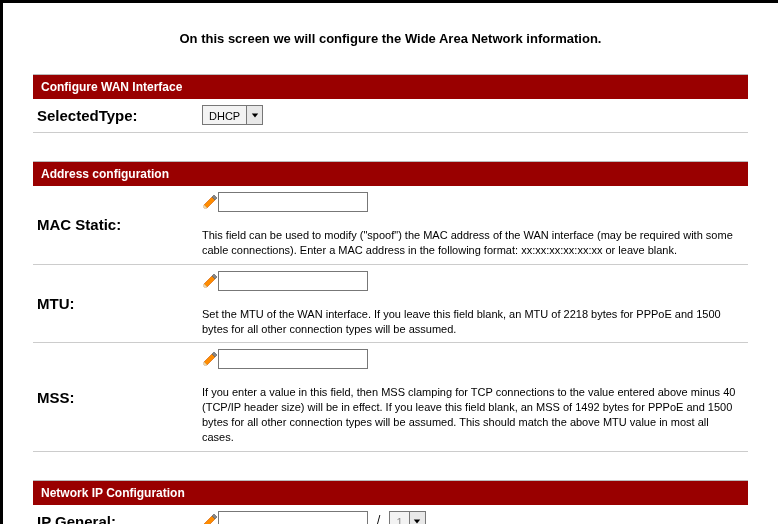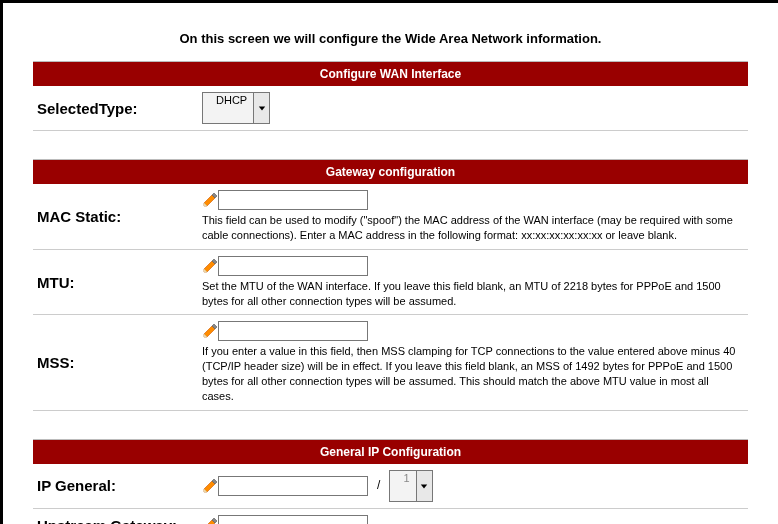--- a/index.html
+++ b/index.html
@@ -15,33 +15,32 @@
     border-top: 3px solid #000;
     border-left: 3px solid #000;
   }
   .wrap {
     padding: 0 0 0 0;
   }
   .page-title {
     text-align: center;
     font-weight: bold;
     font-size: 13px;
-    padding: 28px 0 15px 0;
+    padding: 28px 0 28px 0;
   }
   .section {
     margin: 0 30px 28px 30px;
     border-top: 1px solid #bbb;
   }
   .section-hdr {
     background: #990000;
     color: #fff;
     font-weight: bold;
     font-size: 12px;
     padding: 5px 8px;
-    text-align: center;
   }
   table.form {
     width: 100%;
     border-collapse: collapse;
   }
   table.form tr {
     border-bottom: 1px solid #ccc;
   }
   table.form td.label {
     width: 167px;
@@ -50,21 +49,21 @@
     padding: 8px 10px 8px 4px;
     font-size: 15px;
   }
   table.form td.value {
     padding: 6px 6px 6px 2px;
     vertical-align: top;
     font-size: 11px;
     line-height: 1.35;
   }
   .desc {
-    margin-top: 3px;
+    margin-top: 16px;
     color: #000;
   }
   .field-wrap {
     display: inline-flex;
     align-items: center;
     gap: 0;
     vertical-align: middle;
   }
   .pencil {
     display: inline-block;
@@ -77,26 +76,25 @@
     border: 1px solid #777;
     height: 20px;
     width: 150px;
     padding: 1px 3px;
     font-size: 11px;
     background: #fff;
     vertical-align: middle;
   }
   .chevron-box {
     display: inline-flex;
-    align-items: flex-start;
+    align-items: flex-end;
     border: 1px solid #777;
-    height: 32px;
+    height: 20px;
     background: #f3f3f3;
     vertical-align: middle;
-    padding-left: 7px;
   }
   .chevron-box .sel-text {
     padding: 0 6px;
     font-size: 11px;
   }
   .chevron-box .sel-disabled {
     color: #888;
   }
   .chevron {
     width: 16px;
@@ -149,21 +147,21 @@
                   </svg>
                 </span>
           </span>
         </td>
       </tr>
     </tbody>
       </table>
   </div>
 
   <div class="section">
-    <div class="section-hdr">Gateway configuration</div>
+    <div class="section-hdr">Address configuration</div>
     <table class="form">
       <tbody>
           <tr>
         <td class="label">MAC Static:</td>
         <td class="value">
           <span class="field-wrap">
             <span class="pencil"><svg width="16" height="16">
                     <use href="#pencil-sym"></use>
                   </svg></span>
             <input class="text-input" type="text" value="" style="">
@@ -193,21 +191,21 @@
             <input class="text-input" type="text" value="" style="">
           </span>
           <div class="desc">If you enter a value in this field, then MSS clamping for TCP connections to the value entered above minus 40 (TCP/IP header size) will be in effect. If you leave this field blank, an MSS of 1492 bytes for PPPoE and 1500 bytes for all other connection types will be assumed. This should match the above MTU value in most all cases.</div>
         </td>
       </tr>
     </tbody>
       </table>
   </div>
 
   <div class="section" style="margin-bottom:0">
-    <div class="section-hdr">General IP Configuration</div>
+    <div class="section-hdr">Network IP Configuration</div>
     <table class="form">
       <tbody>
           <tr>
         <td class="label">IP General:</td>
         <td class="value">
           <span class="field-wrap">
             <span class="pencil"><svg width="16" height="16">
                     <use href="#pencil-sym"></use>
                   </svg></span>
             <input class="text-input" type="text" value="" style="">

